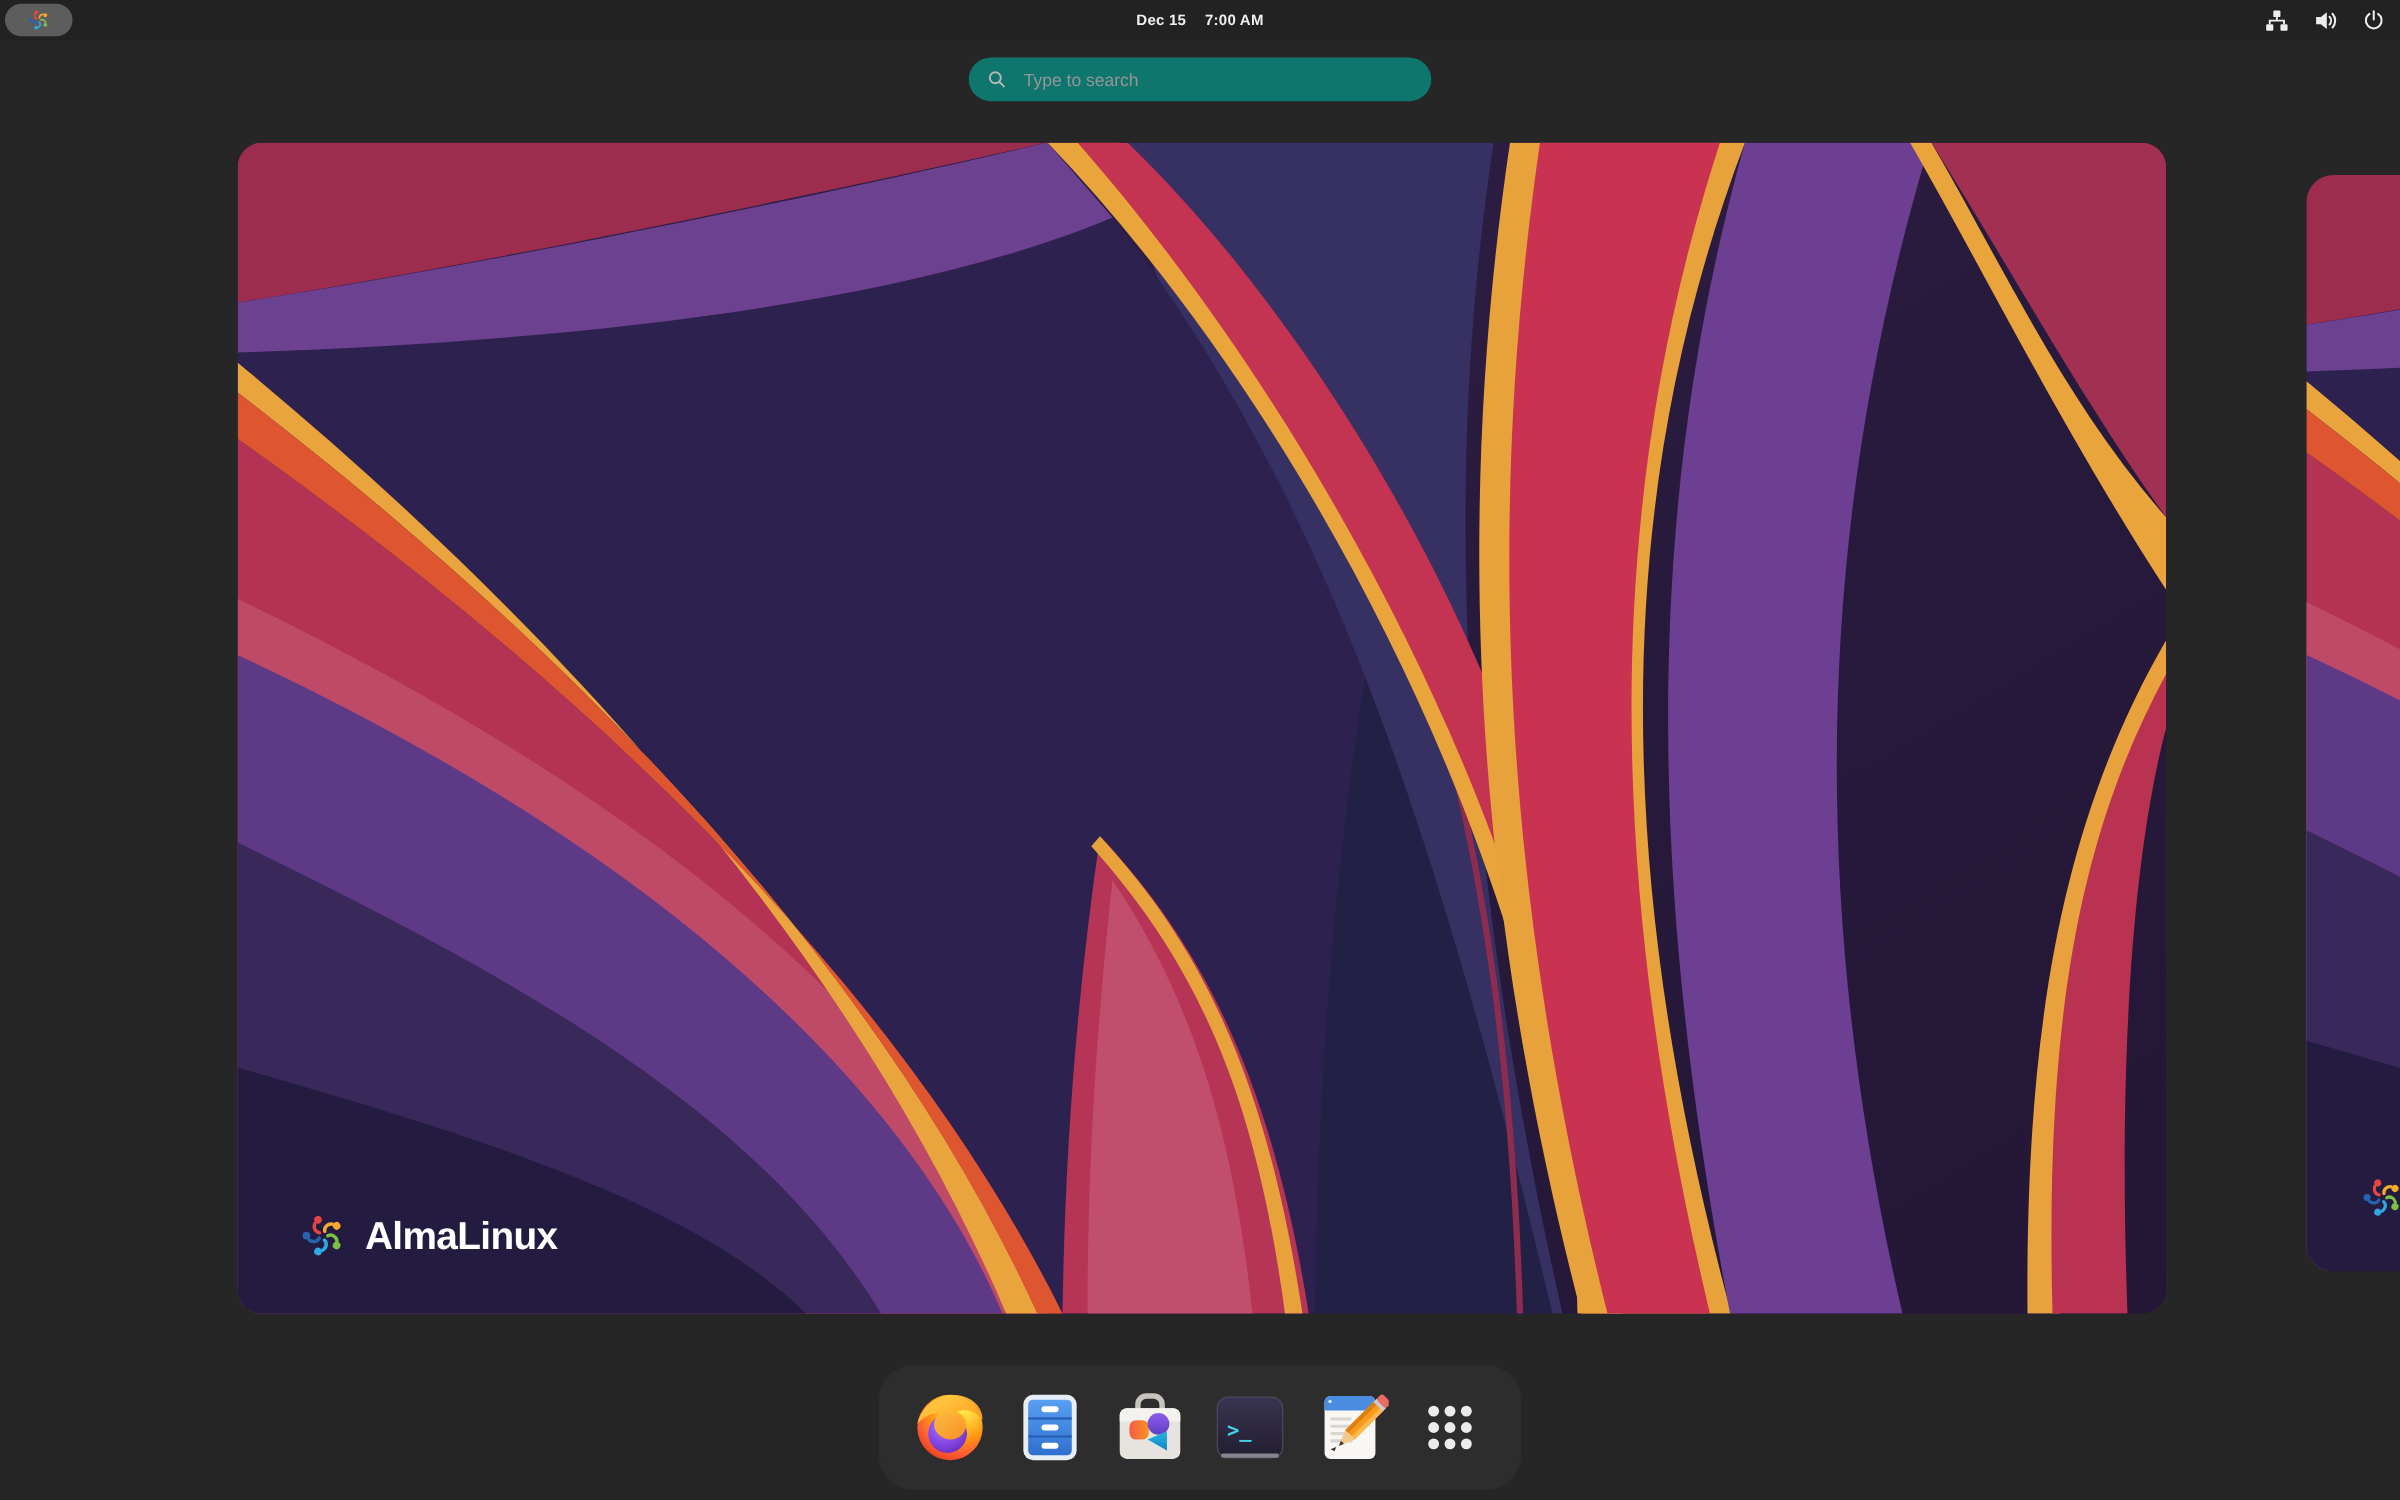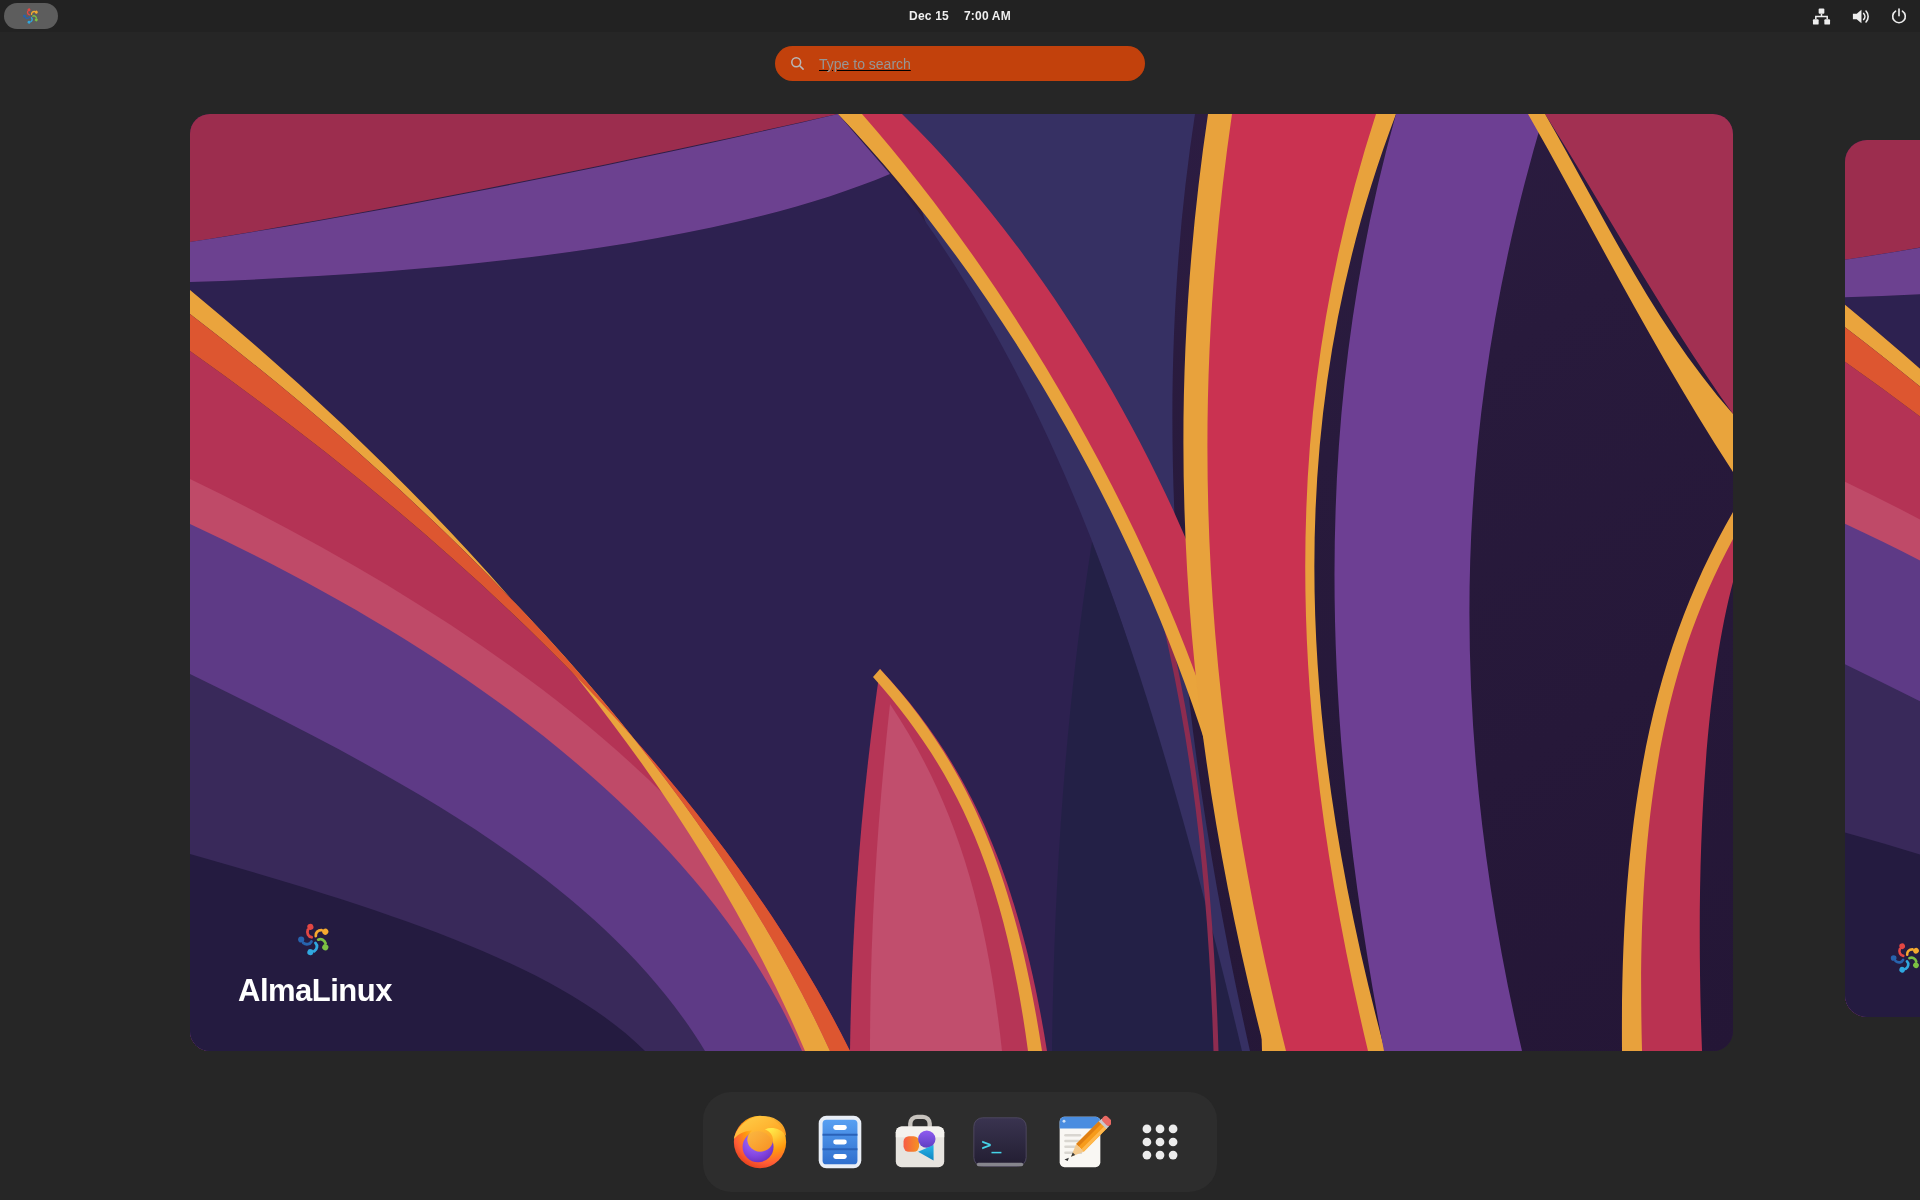--- a/index.html
+++ b/index.html
@@ -23,41 +23,41 @@
     color:#efefef;font-size:12px;font-weight:bold;letter-spacing:.2px;cursor:pointer;
   }
   .status-area{
     position:absolute;right:12px;top:0;height:32px;
     display:flex;align-items:center;gap:20px;cursor:pointer;
   }
   .status-area svg{display:block;}
   
   .search-pill{
     position:absolute;left:775px;top:46px;width:370px;height:35px;border-radius:18px;
-    background:#c2410c;display:flex;align-items:center;box-sizing:border-box;padding:12px 14px;text-decoration:underline;
+    background:#0f766e;display:flex;align-items:center;box-sizing:border-box;padding:12px 14px;
   }
   .search-pill input{
     flex:1;background:transparent;border:none;outline:none;
     color:#d8d8d8;font-size:14px;font-family:"Liberation Sans",sans-serif;
     margin-left:11px;
   }
   .search-pill input::placeholder{color:#969696;opacity:1;}
   
   .ws-main{
     position:absolute;left:190px;top:114px;width:1543px;height:937px;
     border-radius:20px;overflow:hidden;cursor:pointer;background:#2a1a3e;
   }
   .ws-next{
     position:absolute;left:1845px;top:140px;width:75px;height:877px;
     border-radius:22px 0 0 22px;overflow:hidden;cursor:pointer;background:#2a1a3e;
   }
   .ws-main > svg.wp{position:absolute;left:0;top:0;width:100%;height:100%;}
   .ws-next > svg.wp{position:absolute;left:0;top:0;width:1444px;height:877px;}
   .watermark{
-    position:absolute;display:flex;align-items:center;gap:13px;flex-direction:column;
+    position:absolute;display:flex;align-items:center;gap:13px;
   }
   .ws-main .watermark{left:48px;bottom:42px;}
   .ws-next .watermark{left:42px;bottom:40px;}
   .watermark .wm-text{
     color:#ffffff;font-weight:bold;letter-spacing:-0.5px;white-space:nowrap;
   }
   .ws-main .wm-text{font-size:31px;}
   
   .dash{
     position:absolute;left:50%;transform:translateX(-50%);top:1092px;height:100px;

